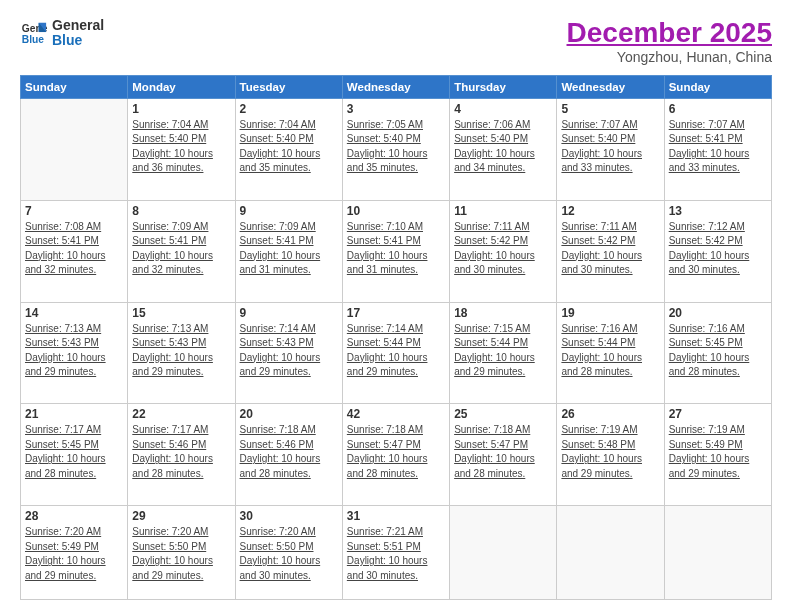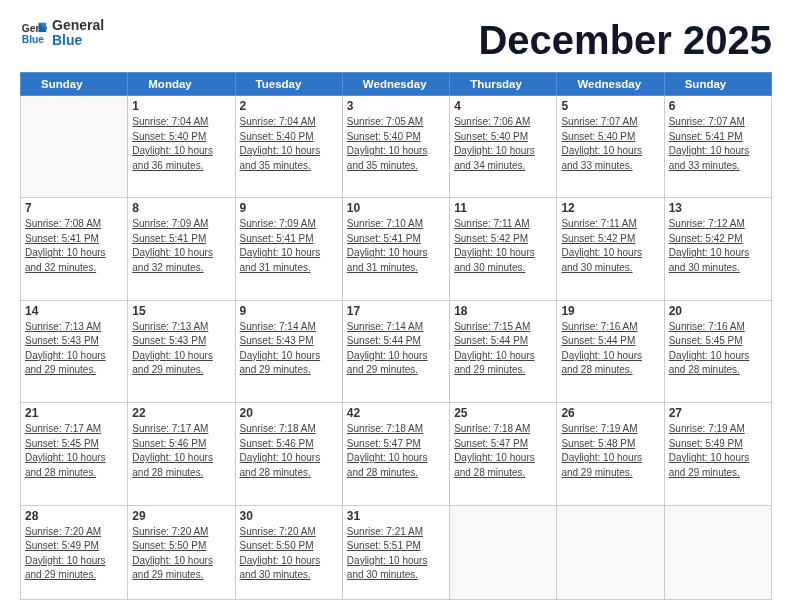--- a/index.html
+++ b/index.html
@@ -29,42 +29,43 @@
       gap: 4px;
     }
     .logo-icon {
       width: 28px;
       height: 28px;
     }
     .title-block {
       text-align: right;
     }
     .month-title {
-      font-size: 40px;
+      font-size: 28px;
       font-weight: bold;
-      color: #0f172a;
+      color: #a21caf;
       line-height: 1.1;
+      text-decoration: underline;
     }
     .subtitle {
       font-size: 14px;
       color: #555;
     }
     .calendar {
       flex: 1;
       border: 1px solid #ccc;
       border-collapse: collapse;
       width: 100%;
       table-layout: fixed;
     }
     .calendar th {
       background-color: #2e75c8;
       color: #fff;
       font-size: 11.5px;
       font-weight: bold;
-      padding: 5px 20px;
+      padding: 5px 4px;
       text-align: left;
       border: 1px solid #5590d0;
     }
     .calendar td {
       border: 1px solid #ccc;
       vertical-align: top;
       padding: 3px 4px;
       font-size: 9.5px;
       color: #333;
       background: #fff;
@@ -102,20 +103,21 @@
         <polygon points="20,4 28,4 28,14 20,14" fill="#2e75c8"></polygon>
         <polygon points="20,4 28,14 20,14" fill="#1a5fa0"></polygon>
       </svg>
       <div style="display:flex;flex-direction:column;line-height:1.1;">
         <span style="font-size:14px;font-weight:bold;color:#333;">General</span>
         <span style="font-size:14px;font-weight:bold;color:#1a6fba;">Blue</span>
       </div>
     </div>
     <div class="title-block">
       <div class="month-title">December 2025</div>
+      <div class="subtitle">Yongzhou, Hunan, China</div>
     </div>
   </div>
 
   <table class="calendar" id="calendar-table">
     <thead>
       <tr id="header-row">
           <th>Sunday</th>
           <th>Monday</th>
           <th>Tuesday</th>
           <th>Wednesday</th>

